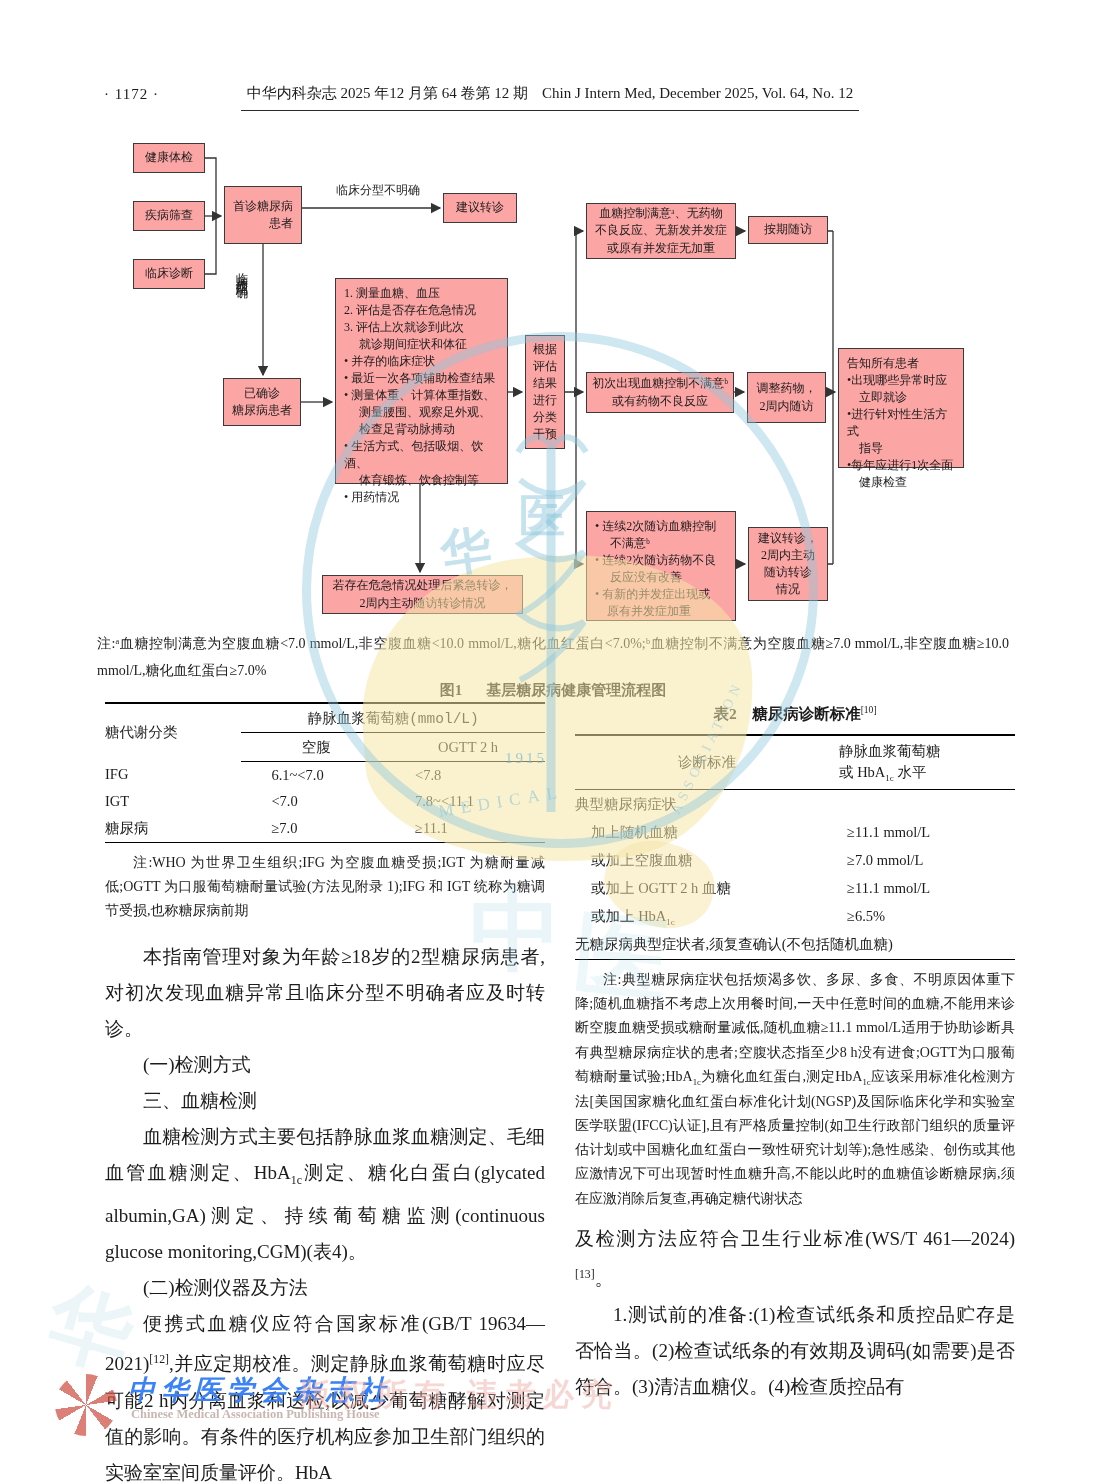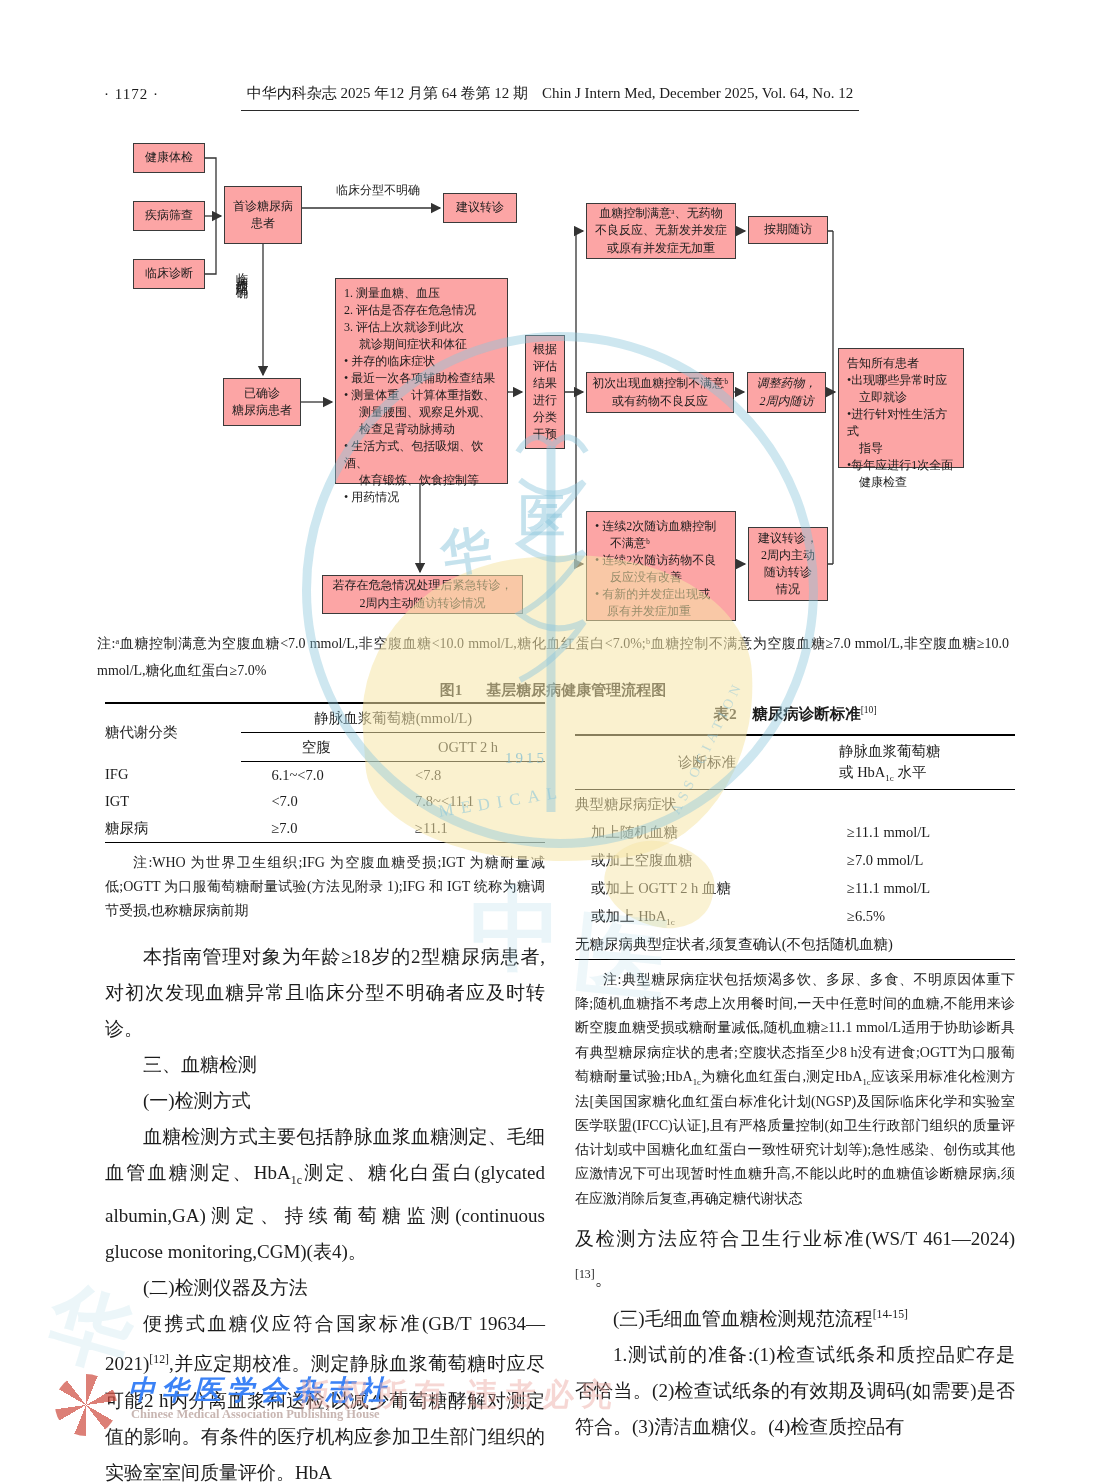--- a/index.html
+++ b/index.html
@@ -14,29 +14,29 @@
 
   
   #flow-svg{position:absolute;left:0;top:0;width:1100px;height:660px;z-index:1;}
   .fbox{position:absolute;z-index:2;border:1.2px solid #3a3a3a;background:#fca5a5;box-sizing:border-box;
         font-size:12px;line-height:1.42;white-space:pre-line;
         display:flex;align-items:center;justify-content:center;text-align:center;padding:2px 3px;}
   .fbox.list{align-items:flex-start;justify-content:flex-start;text-align:left;padding:6px 4px 4px 8px;}
   #fb-health{left:133px;top:143px;width:72px;height:30px;}
   #fb-screen{left:133px;top:201px;width:72px;height:30px;}
   #fb-diag{left:133px;top:259px;width:72px;height:30px;}
-  #fb-first{left:224px;top:186px;width:78px;height:58px;}
+  #fb-first{left:224px;top:186px;width:78px;height:58px;text-align:right;}
   #fb-refer{left:443px;top:193px;width:74px;height:30px;}
   #fb-confirmed{left:223px;top:378px;width:78px;height:48px;}
   #fb-assess{left:335px;top:278px;width:173px;height:206px;}
   #fb-classify{left:525px;top:335px;width:40px;height:114px;}
   #fb-satisfied{left:586px;top:203px;width:150px;height:56px;}
   #fb-followup{left:748px;top:216px;width:80px;height:28px;}
   #fb-firstunsat{left:586px;top:372px;width:148px;height:41px;}
-  #fb-adjust{left:747px;top:372px;width:79px;height:41px;font-style:italic;}
+  #fb-adjust{left:747px;top:372px;width:79px;height:51px;}
   #fb-inform{left:838px;top:348px;width:126px;height:120px;}
   #fb-twounsat{left:586px;top:511px;width:150px;height:110px;}
   #fb-refer2{left:748px;top:527px;width:80px;height:74px;}
   #fb-urgent{left:322px;top:575px;width:201px;height:39px;}
   #lab-unclear{position:absolute;z-index:2;left:308px;top:182px;width:140px;text-align:center;font-size:12px;}
   #lab-clear{position:absolute;z-index:2;left:233px;top:262px;font-size:12.5px;writing-mode:vertical-rl;
              text-orientation:upright;letter-spacing:3px;}
 
   
   #fig-note{position:absolute;left:97px;top:630px;width:912px;font-size:14px;line-height:1.95;text-align:justify;z-index:2;}
@@ -45,21 +45,21 @@
 
   
   .col{position:absolute;top:702px;width:440px;z-index:2;}
   #col-left{left:105px;}
   #col-right{left:575px;}
   .tbl-title{text-align:center;font-size:15.5px;font-weight:bold;margin:2px 0 9px 0;}
   .tbl-title sup{font-weight:normal;}
   table.jt{width:100%;border-collapse:collapse;border-top:2px solid #000;border-bottom:1.6px solid #000;
            font-size:14.5px;}
   table.jt td,table.jt th{font-weight:normal;padding:4.5px 0;vertical-align:middle;}
-  #t1 .ghead{text-align:center;border-bottom:1px solid #000;}
+  #t1 .ghead{text-align:center;border-bottom:1px solid #000;font-family:Liberation Mono, monospace;}
   #t1 .subhead td{text-align:center;}
   #t1 tr.hsep td,#t1 tr.hsep th{border-bottom:1.4px solid #000;}
   #t1 td.c1{width:31%;text-align:left;}
   #t1 td.c2{width:34%;text-align:left;padding-left:30px;}
   #t1 td.c3{width:35%;text-align:left;padding-left:24px;}
   #t1 td.h2c{text-align:center !important;padding-left:0 !important;}
   #t2 th.vh{white-space:pre-line;text-align:left;line-height:1.45;}
   #t2 tr.hsep th{border-bottom:1.4px solid #000;}
   #t2 td.lab{text-align:left;width:60%;}
   #t2 td.lab.ind{padding-left:16px;}
@@ -224,22 +224,22 @@
       <tr>
         <td class="c1">糖尿病</td>
         <td class="c2">≥7.0</td>
         <td class="c3">≥11.1</td>
       </tr>
       </tbody>
     </table>
     <div class="tbl-note">注:WHO 为世界卫生组织;IFG 为空腹血糖受损;IGT 为糖耐量减低;OGTT 为口服葡萄糖耐量试验(方法见附录 1);IFG 和 IGT 统称为糖调节受损,也称糖尿病前期</div>
 
     <p class="bodyp first">本指南管理对象为年龄≥18岁的2型糖尿病患者,对初次发现血糖异常且临床分型不明确者应及时转诊。</p>
+    <p class="bodyp">(一)检测方式</p>
     <p class="bodyp">三、血糖检测</p>
-    <p class="bodyp">(一)检测方式</p>
     <p class="bodyp"><span>血糖检测方式主要包括静脉血浆血糖测定、毛细血管血糖测定、HbA</span><sub>1c</sub><span>测定、糖化白蛋白(glycated albumin,GA)测定、持续葡萄糖监测(continuous glucose monitoring,CGM)(表4)。</span></p>
     <p class="bodyp">(二)检测仪器及方法</p>
     <p class="bodyp"><span>便携式血糖仪应符合国家标准(GB/T 19634—2021)</span><sup>[12]</sup><span>,并应定期校准。测定静脉血浆葡萄糖时应尽可能2 h内分离血浆和送检,以减少葡萄糖酵解对测定值的影响。有条件的医疗机构应参加卫生部门组织的实验室室间质量评价。HbA</span></p>
   </div>
 
   <div class="col" id="col-right">
     <div class="tbl-title"><b>表2</b><b>　糖尿病诊断标准</b><sup>[10]</sup></div>
     <table class="jt" id="t2">
       <tbody>
       <tr class="hsep">
@@ -268,21 +268,20 @@
         <td class="val">≥6.5%</td>
       </tr>
       <tr>
         <td class="lab" colspan="2"><span>无糖尿病典型症状者,须复查确认(不包括随机血糖)</span></td>
       </tr>
       </tbody>
     </table>
     <div class="tbl-note"><span>注:典型糖尿病症状包括烦渴多饮、多尿、多食、不明原因体重下降;随机血糖指不考虑上次用餐时间,一天中任意时间的血糖,不能用来诊断空腹血糖受损或糖耐量减低,随机血糖≥11.1 mmol/L适用于协助诊断具有典型糖尿病症状的患者;空腹状态指至少8 h没有进食;OGTT为口服葡萄糖耐量试验;HbA</span><sub>1c</sub><span>为糖化血红蛋白,测定HbA</span><sub>1c</sub><span>应该采用标准化检测方法[美国国家糖化血红蛋白标准化计划(NGSP)及国际临床化学和实验室医学联盟(IFCC)认证],且有严格质量控制(如卫生行政部门组织的质量评估计划或中国糖化血红蛋白一致性研究计划等);急性感染、创伤或其他应激情况下可出现暂时性血糖升高,不能以此时的血糖值诊断糖尿病,须在应激消除后复查,再确定糖代谢状态</span></div>
 
     <p class="bodyp noind first"><span>及检测方法应符合卫生行业标准(WS/T 461—2024)</span><sup>[13]</sup><span>。</span></p>
-    <p class="bodyp"><span>(三)毛细血管血糖检测规范流程</span><sup>[14-15]</sup></p>
     <p class="bodyp">1.测试前的准备:(1)检查试纸条和质控品贮存是否恰当。(2)检查试纸条的有效期及调码(如需要)是否符合。(3)清洁血糖仪。(4)检查质控品有</p>
   </div>
 
   <div id="wm">
     <div id="wm-blob"></div>
     <div id="wm-blob2"></div>
     <div id="wm-ring"></div>
     <svg id="wm-svg" viewBox="0 0 1100 1482">
       <g stroke="rgba(139,198,219,0.45)" fill="none">
         <path stroke-width="9" d="M551,446 V812"></path>

